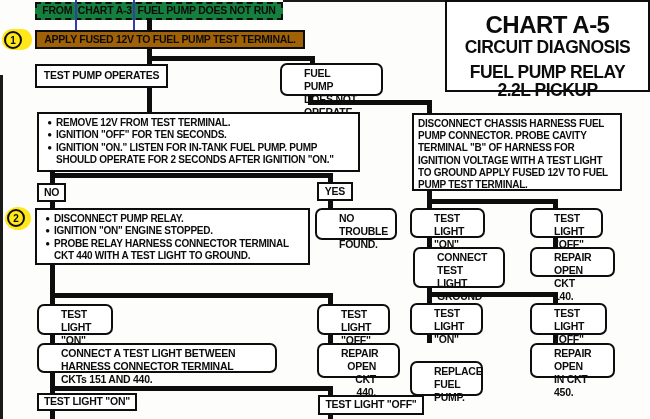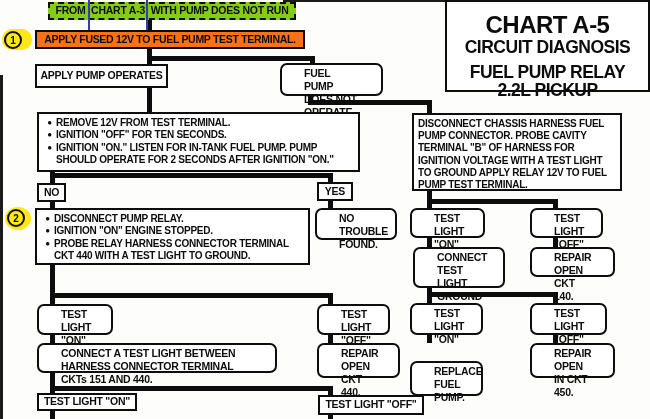--- a/index.html
+++ b/index.html
@@ -75,35 +75,35 @@
   <div class="hl" style="left:2px;top:29px;width:30px;height:21px;border-radius:10px;"></div>
   <div class="hl" style="left:5px;top:207px;width:26px;height:23px;border-radius:50%;"></div>
 
   <div class="bx" id="title-box" style="left:445px;top:0;width:205px;height:92px;">
     <div id="title-main">CHART A-5</div>
     <div class="title-sub">CIRCUIT DIAGNOSIS</div>
     <div class="title-sub" style="margin-top:6px;">FUEL PUMP RELAY</div>
     <div class="title-sub">2.2L PICKUP</div>
   </div>
 
-  <div class="bx dash ctr" style="left:48px;top:2px;width:248px;height:18px;background:#84cc16;">
+  <div class="bx dash ctr" style="left:35px;top:2px;width:248px;height:18px;background:#15803d;">
     <span style="white-space:pre;">FROM </span>
       <span class="linkbox">CHART A-3</span>
-      <span style="white-space:pre;"> WITH PUMP DOES NOT RUN</span>
+      <span style="white-space:pre;"> FUEL PUMP DOES NOT RUN</span>
   </div>
 
   <div class="numc" style="left:4px;top:31px;">
     <span>1</span>
   </div>
-  <div class="bx ctr" style="left:35px;top:30px;width:270px;height:19px;background:#f97316;letter-spacing:-0.3px;">
+  <div class="bx ctr" style="left:35px;top:30px;width:270px;height:19px;background:#a16207;letter-spacing:-0.3px;">
     <span>APPLY FUSED 12V TO FUEL PUMP TEST TERMINAL.</span>
   </div>
 
   <div class="bx ctr" style="left:35px;top:64px;width:133px;height:24px;">
-    <span>APPLY PUMP OPERATES</span>
+    <span>TEST PUMP OPERATES</span>
   </div>
   <div class="bx lft" style="left:280px;top:63px;width:103px;height:33px;">
     <span>FUEL PUMP DOES NOT OPERATE</span>
   </div>
 
   <div class="bx bul" style="left:37px;top:112px;width:323px;height:60px;">
     <div class="brow">
         <span class="bdot">●</span>
         <span class="btxt">REMOVE 12V FROM TEST TERMINAL.</span>
       </div>
@@ -140,21 +140,21 @@
         <span class="bdot">●</span>
         <span class="btxt">PROBE RELAY HARNESS CONNECTOR TERMINAL CKT 440 WITH A TEST LIGHT TO GROUND.</span>
       </div>
   </div>
 
   <div class="bx lft" style="left:315px;top:208px;width:82px;height:32px;">
     <span>NO TROUBLE FOUND.</span>
   </div>
 
   <div class="bx" style="left:412px;top:113px;width:210px;height:78px;font-size:10px;line-height:1.22;padding:3px 4px;">
-    <span>DISCONNECT CHASSIS HARNESS FUEL PUMP CONNECTOR. PROBE CAVITY TERMINAL "B" OF HARNESS FOR IGNITION VOLTAGE WITH A TEST LIGHT TO GROUND APPLY RELAY 12V TO FUEL PUMP TEST TERMINAL.</span>
+    <span>DISCONNECT CHASSIS HARNESS FUEL PUMP CONNECTOR. PROBE CAVITY TERMINAL "B" OF HARNESS FOR IGNITION VOLTAGE WITH A TEST LIGHT TO GROUND APPLY FUSED 12V TO FUEL PUMP TEST TERMINAL.</span>
   </div>
 
   <div class="bx lft" style="left:410px;top:208px;width:75px;height:30px;">
     <span>TEST LIGHT "ON"</span>
   </div>
   <div class="bx lft" style="left:530px;top:208px;width:73px;height:30px;">
     <span>TEST LIGHT "OFF"</span>
   </div>
 
   <div class="bx lft" style="left:413px;top:247px;width:92px;height:41px;">
@@ -181,21 +181,21 @@
   <div class="bx lft" style="left:37px;top:304px;width:76px;height:31px;">
     <span>TEST LIGHT "ON"</span>
   </div>
   <div class="bx lft" style="left:317px;top:304px;width:73px;height:31px;">
     <span>TEST LIGHT "OFF"</span>
   </div>
 
   <div class="bx lft" style="left:37px;top:343px;width:240px;height:30px;">
     <span>CONNECT A TEST LIGHT BETWEEN HARNESS CONNECTOR TERMINAL CKTs 151 AND 440.</span>
   </div>
-  <div class="bx lft" style="left:317px;top:343px;width:83px;height:35px;">
+  <div class="bx lft" style="left:317px;top:343px;width:83px;height:35px;text-align:right;">
     <span>REPAIR OPEN CKT 440.</span>
   </div>
 
   <div class="bx ctr" style="left:37px;top:393px;width:100px;height:18px;">
     <span>TEST LIGHT "ON"</span>
   </div>
   <div class="bx ctr" style="left:318px;top:395px;width:106px;height:20px;">
     <span>TEST LIGHT "OFF"</span>
   </div>
 

